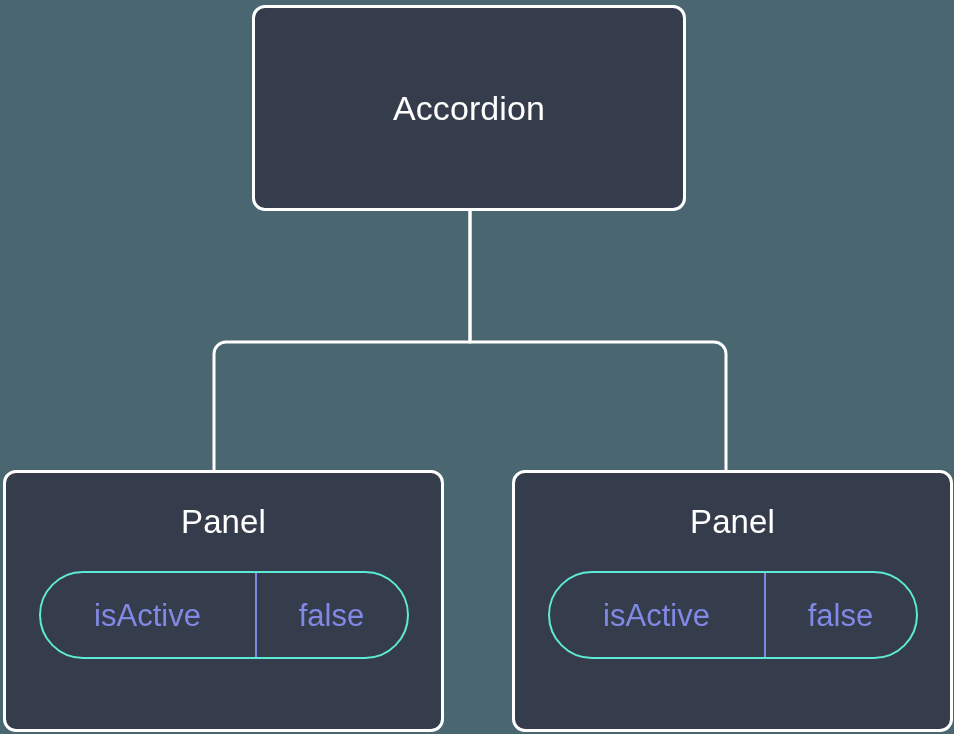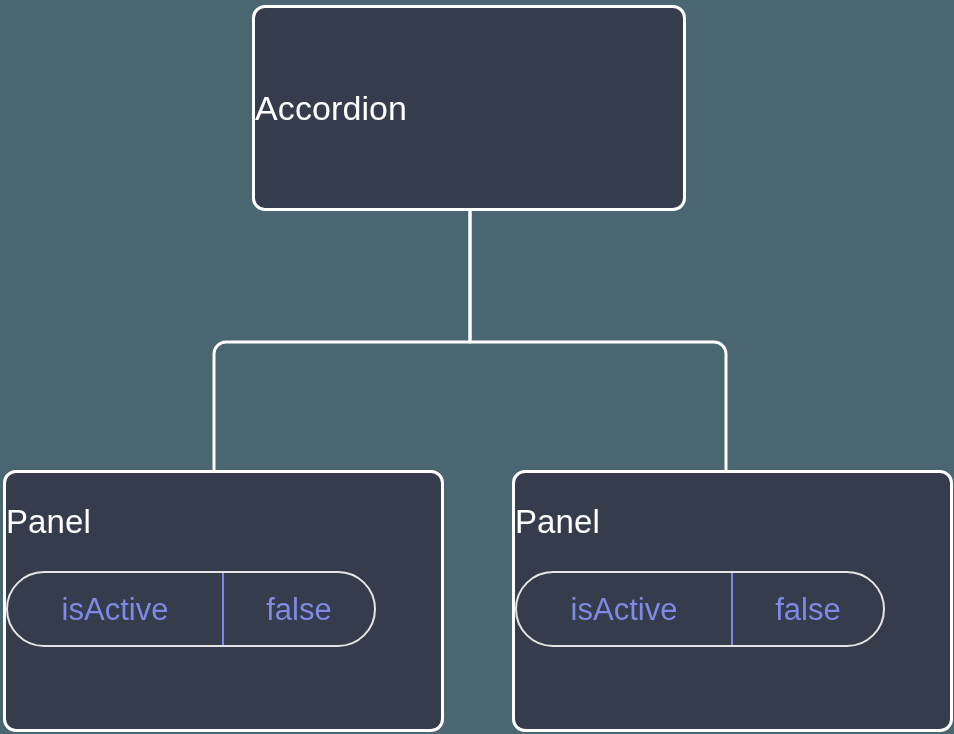--- a/index.html
+++ b/index.html
@@ -30,20 +30,21 @@
 
   
   .node {
     position: absolute;
     box-sizing: border-box;
     background: #353c4b;
     border: 3px solid #ffffff;
     border-radius: 13px;
     display: flex;
     flex-direction: column;
+    align-items: center;
   }
   #node-accordion {
     left: 252px;
     top: 5px;
     width: 434px;
     height: 206px;
     justify-content: center;
   }
   #node-panel-left {
     left: 3px;
@@ -73,22 +74,22 @@
   }
   .panel-title {
     margin-top: 32px;
   }
 
   
   .prop-pill {
     box-sizing: border-box;
     margin-top: 33px;
     width: 370px;
-    height: 76px;
-    border: 2px solid #e5e5e5;
+    height: 88px;
+    border: 2px solid #5eead4;
     border-radius: 52px;
     display: flex;
     align-items: stretch;
     overflow: hidden;
   }
   .prop-key,
   .prop-val {
     display: flex;
     align-items: center;
     justify-content: center;

